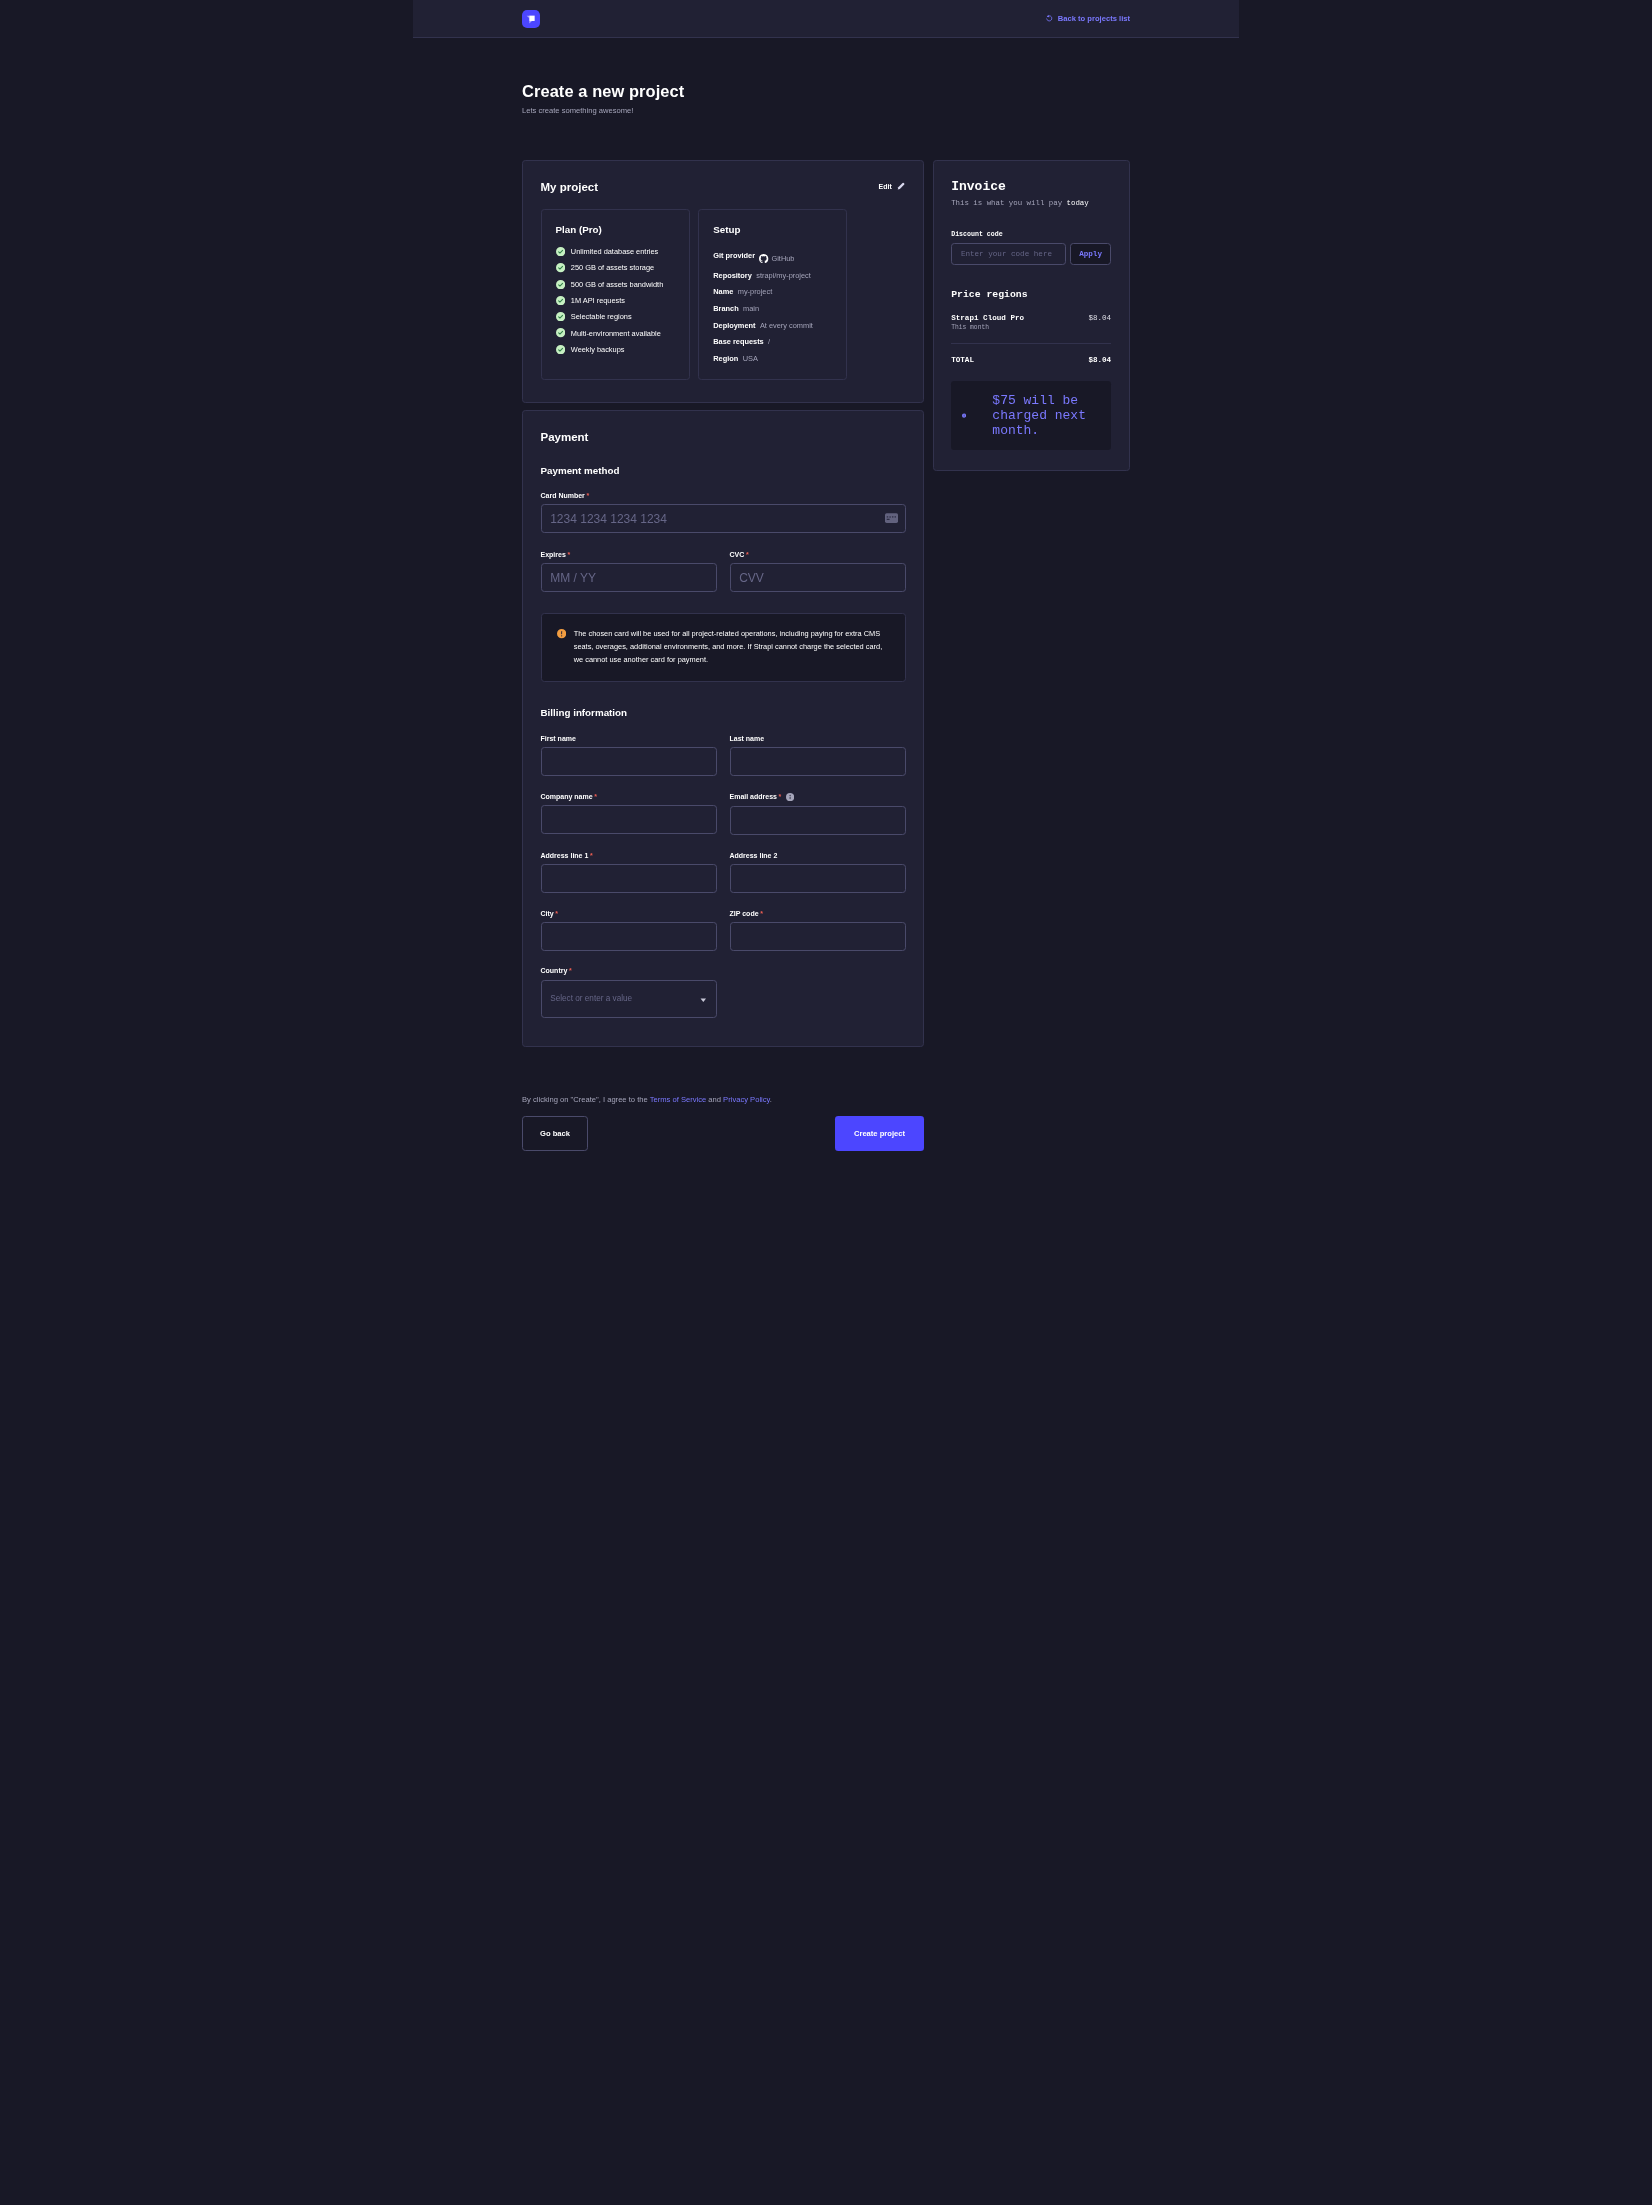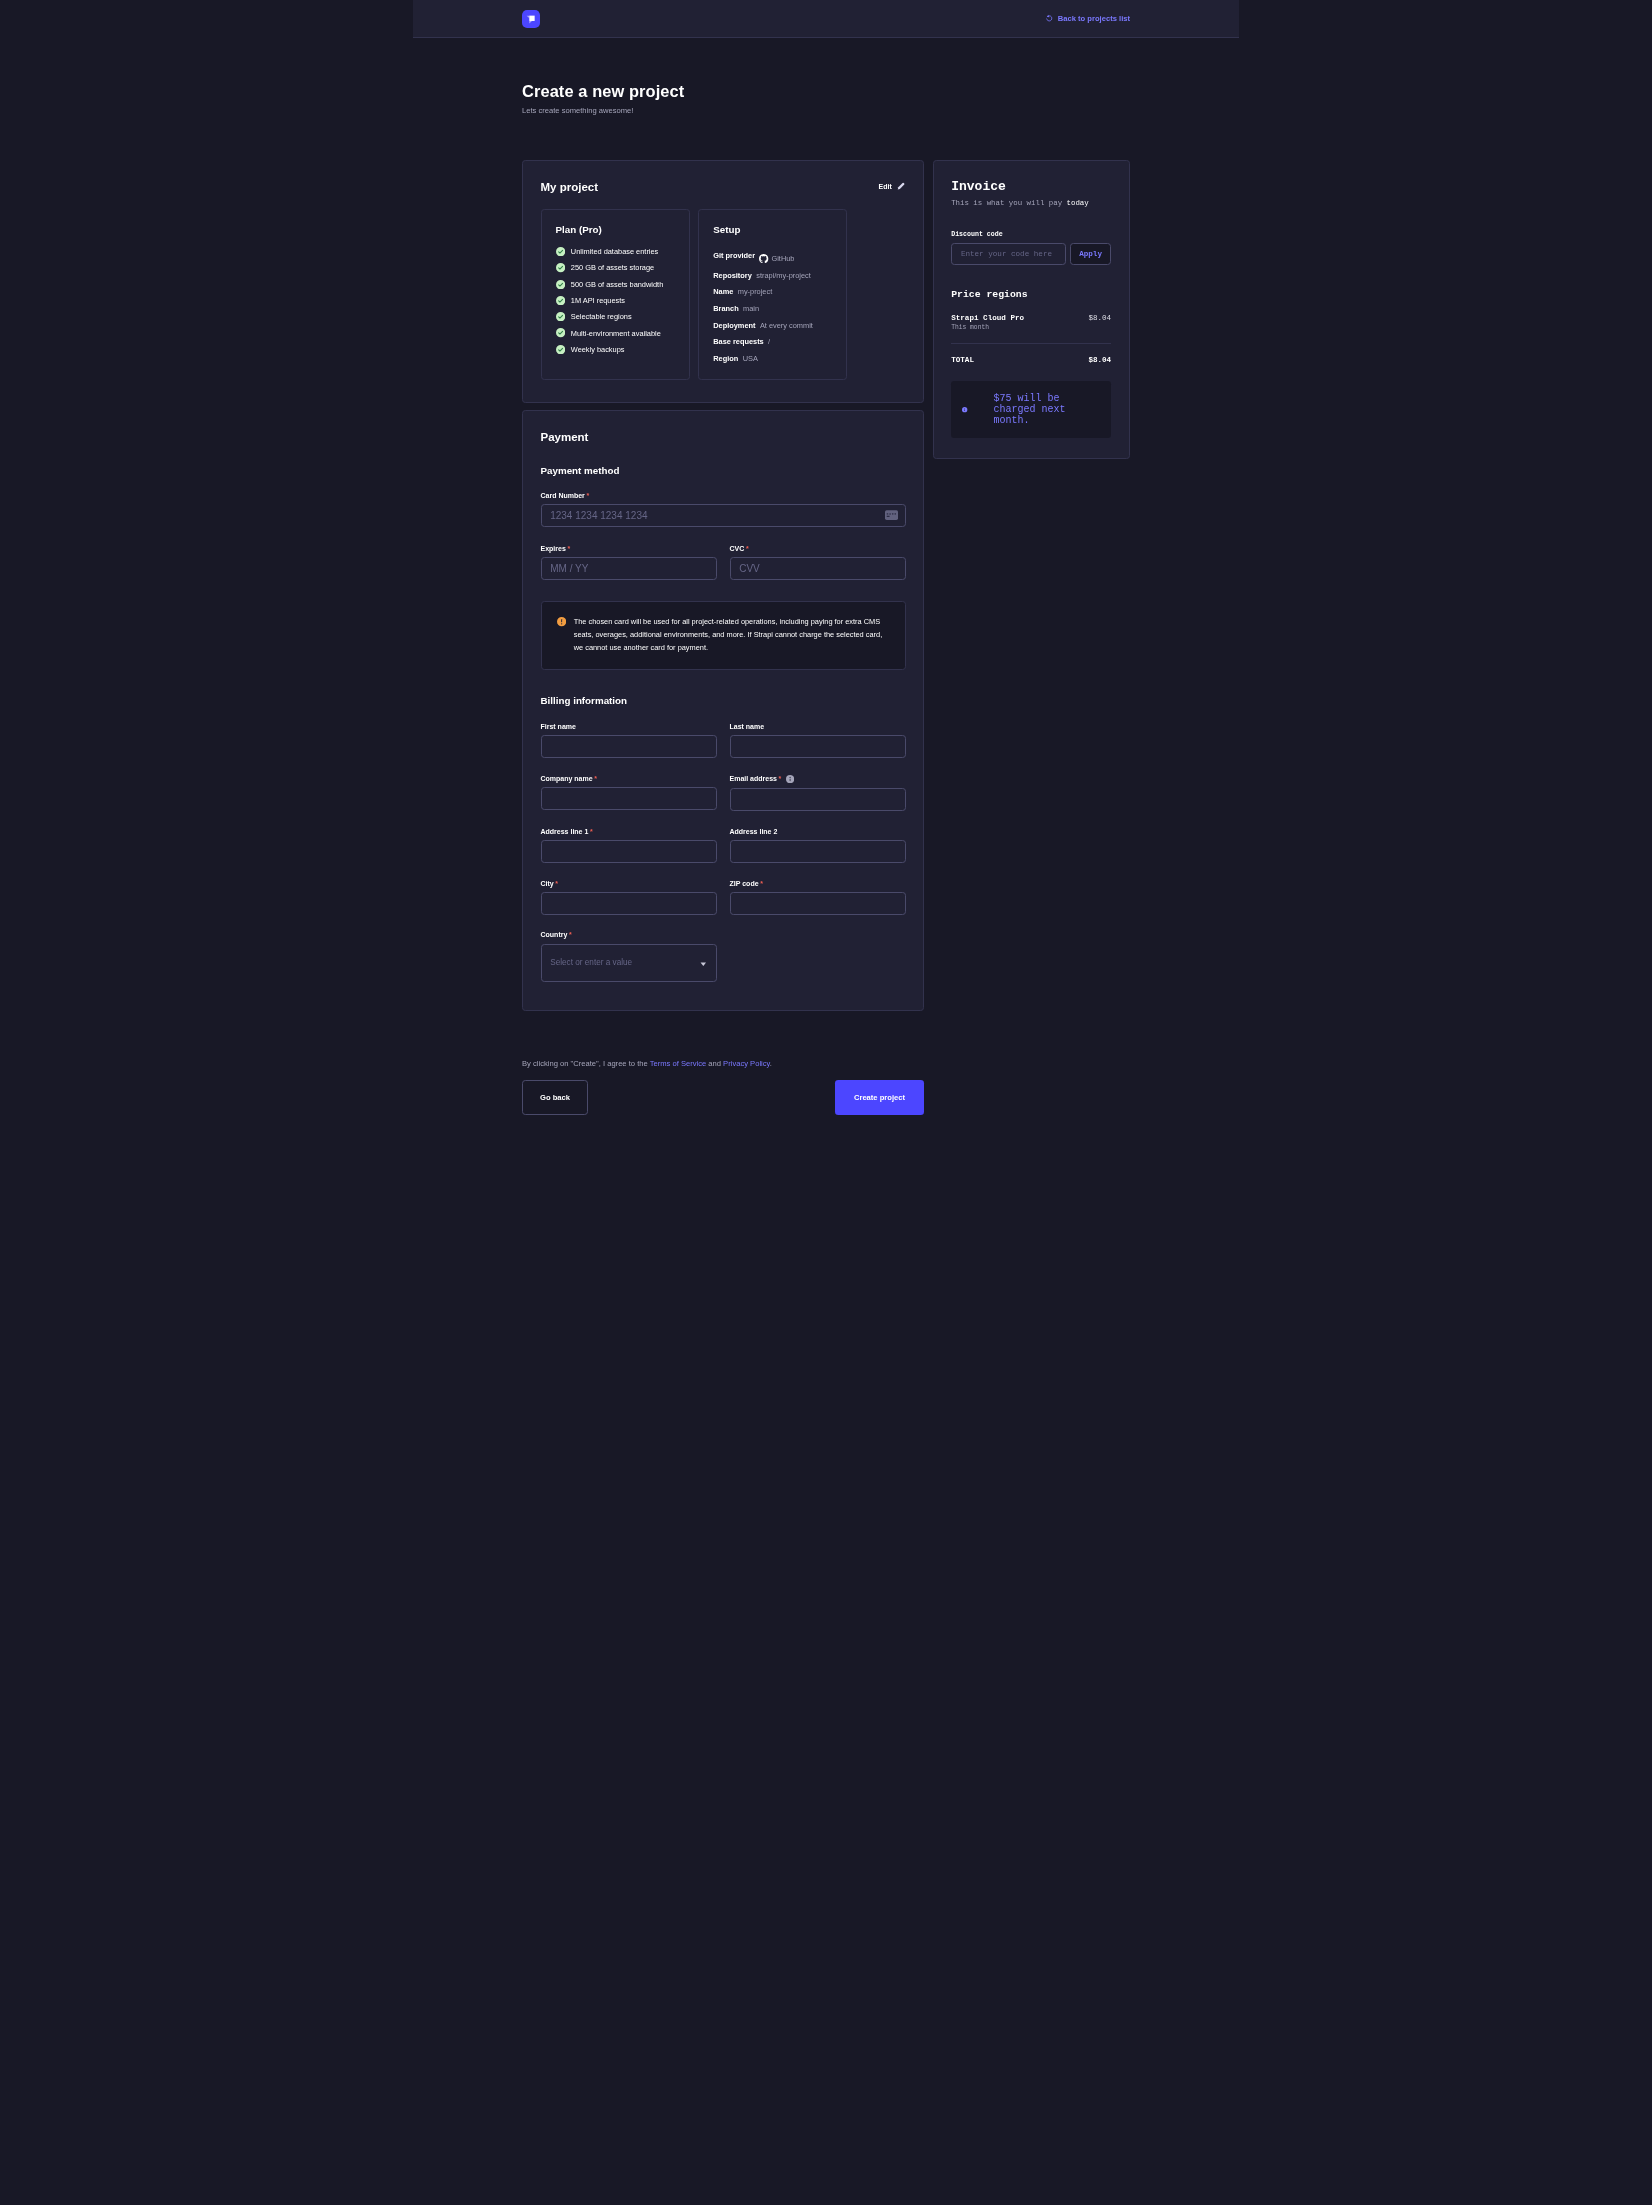--- a/index.html
+++ b/index.html
@@ -48,22 +48,22 @@
   .setup-rows { display:flex; flex-direction:column; gap:7.6px; }
   .setup-row { display:flex; align-items:center; gap:4.4px; font-size:7.4px; }
   .setup-row .k { font-weight:700; color:#ffffff; }
   .setup-row .v { color:#a5a5ba; }
   .setup-row .gh { display:flex; align-items:center; gap:2.7px; color:#a5a5ba;margin-top:7px; }
 
   
   .label { display:flex; align-items:center; gap:1.6px; font-size:7px; font-weight:700; color:#ffffff; margin-bottom:5.5px; }
   .req { color:#ee5e52; font-weight:700; }
   .text-input {
-    width:100%; height:23px; background:#212134; border:0.5px solid #4a4a6a; border-radius:3.3px;
-    color:#ffffff; font-size:10px; padding:0 8.7px; font-family:inherit; outline:none;
+    width:100%; height:29px; background:#212134; border:0.5px solid #4a4a6a; border-radius:3.3px;
+    color:#ffffff; font-size:12px; padding:0 8.7px; font-family:inherit; outline:none;
   }
   .text-input::placeholder { color:#666687; }
   .row2 { display:grid; grid-template-columns:1fr 1fr; column-gap:13px; }
 
   
   .payment-card { padding:19.7px 17.5px 28px; }
   .section-h { font-size:9.8px; font-weight:700; }
   .method-h { margin-top:22px; }
   .field { margin-top:16.4px; }
   .input-wrap { position:relative; }
@@ -98,21 +98,21 @@
   .price-line { margin-top:14px; display:flex; justify-content:space-between; align-items:flex-start; }
   .price-line .nm { font-size:7.6px; font-weight:700; }
   .price-line .per { margin-top:2.7px; font-size:6.3px; color:#a5a5ba; }
   .price-line .amt { font-size:7.6px; color:#dcdce4; }
   .divider { border:none; border-top:0.5px solid #32324d; margin:12px 0; }
   .total-line { display:flex; justify-content:space-between; font-size:7.6px; font-weight:700; }
   .invoice-note {
     margin-top:16.4px; background:#181826; border-radius:3.3px; padding:12px 11px;
     display:flex; align-items:center; gap:6px;
   }
-  .invoice-note p { font-size:10px; color:#7b79ff;padding-left:20px; }
+  .invoice-note p { font-size:13px; color:#7b79ff;padding-left:20px; }
 
   
   .agreement { width:402px; margin-top:48px; font-size:7.6px; color:#a5a5ba; }
   .agreement a { color:#7b79ff; text-decoration:none; cursor:pointer; }
   .actions { width:402px; margin-top:12px; display:flex; justify-content:space-between; }
   .btn { border-radius:3.3px; font-size:7.6px; font-weight:700; cursor:pointer; font-family:inherit; }
   .btn-secondary { background:#181826; border:0.5px solid #4a4a6a; color:#ffffff; width:66px; height:35px; }
   .btn-primary { background:#4c46ff; border:none; color:#ffffff; width:89px; height:35px; }
 </style>
 </head>

